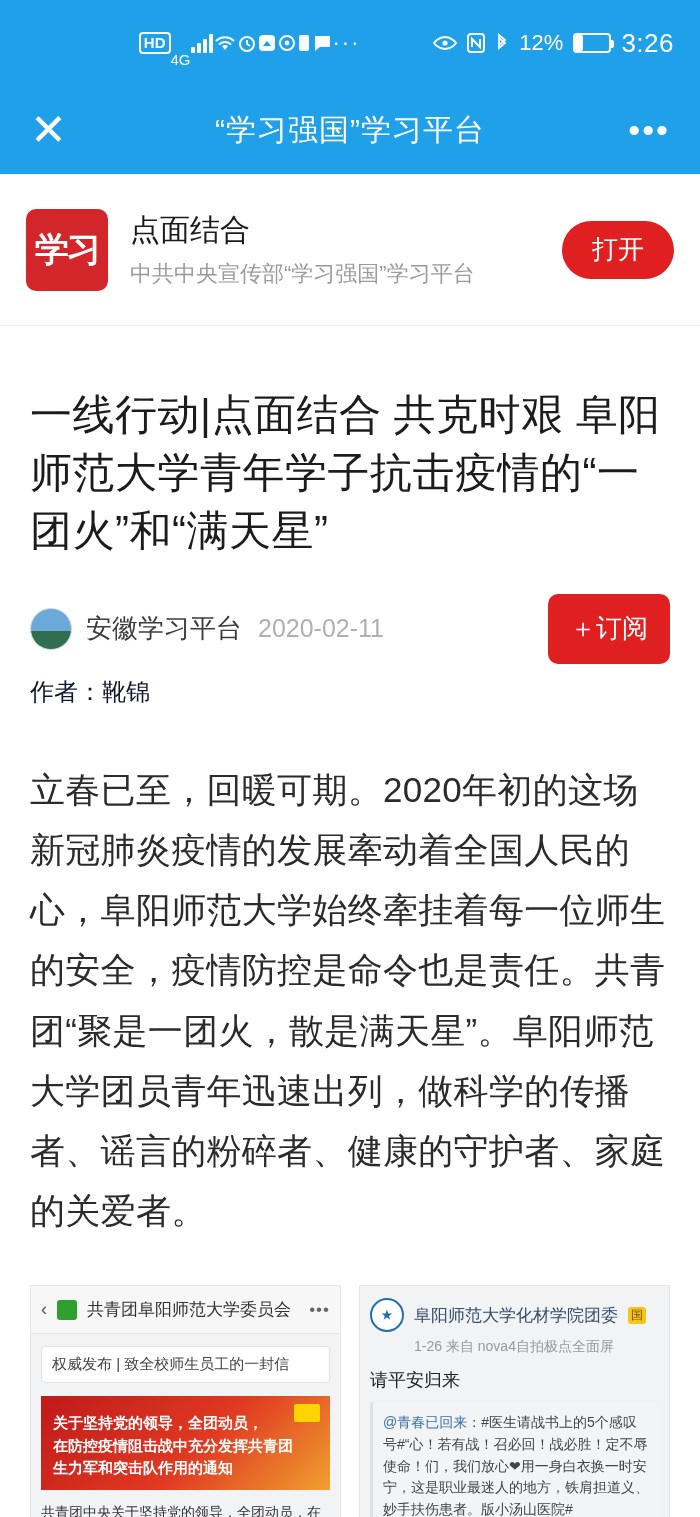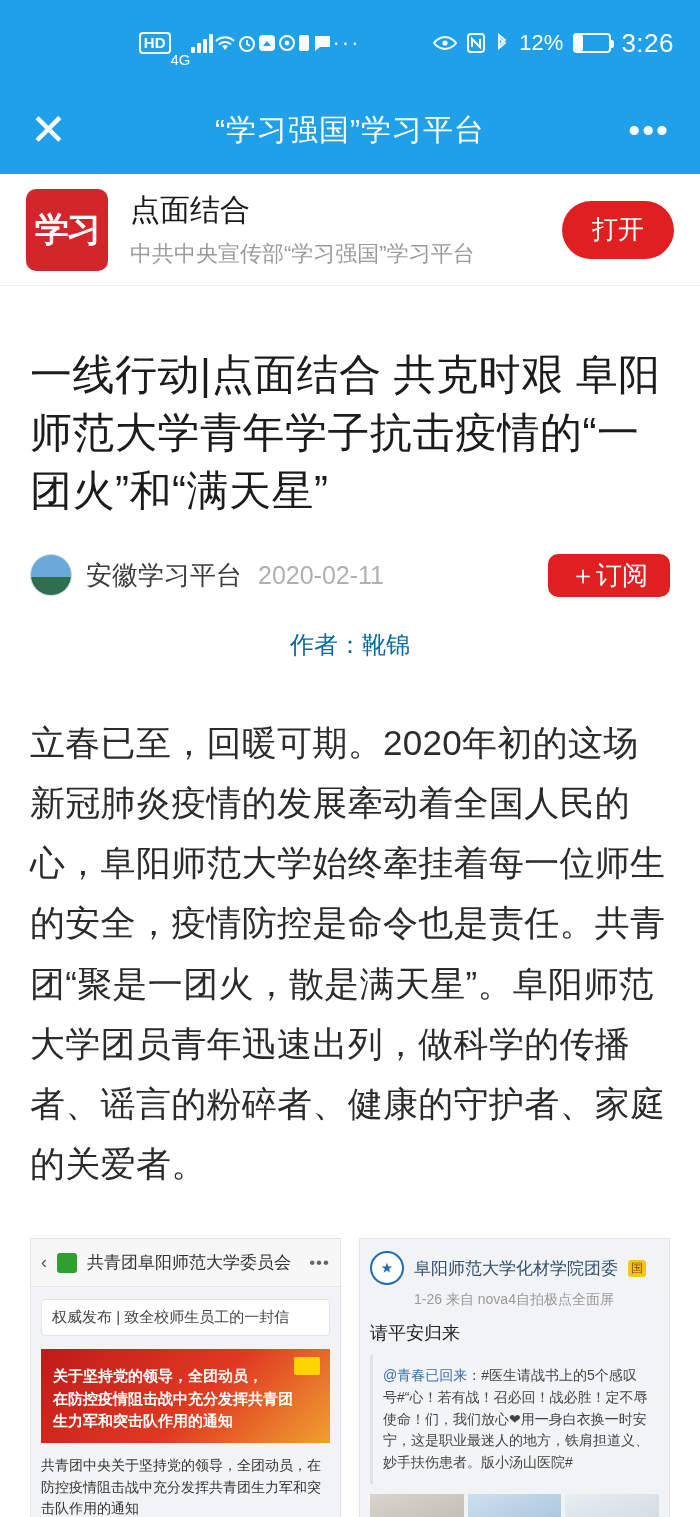--- a/index.html
+++ b/index.html
@@ -65,21 +65,21 @@
     align-items: center;
     padding: 0 30px;
     flex: none;
   }
   .nav-close { font-size: 44px; line-height: 1; font-weight: 300; width: 60px;}
   .nav-title { flex: 1; text-align: center; font-size: 30px; font-weight: 500; letter-spacing: 1px;}
   .nav-more { width: 60px; text-align: right; font-size: 34px; letter-spacing: 2px; line-height: .6;}
 
   
   .appbar {
-    height: 112px;
+    height: 152px;
     background: #ffffff;
     display: flex;
     align-items: center;
     padding: 0 26px;
     flex: none;
     border-bottom: 1px solid #eceef0;
   }
   .app-logo {
     width: 82px; height: 82px; border-radius: 10px;
     background: #d2262b; color: #fff;
@@ -124,24 +124,24 @@
     border: 1px solid #cfd8dd;
     flex: none;
   }
   .src {
     font-size: 26px; color: #3c3c3c; margin-left: 14px;
   }
   .date { font-size: 25px; color: #b0b0b0; margin-left: 16px; }
   .subscribe {
     margin-left: auto;
     background: #e02020; color: #fff; border: none;
-    height: 43px; padding: 0 22px; border-radius: 10px;
+    height: 70px; padding: 0 22px; border-radius: 10px;
     font-size: 26px; font-family: "Liberation Sans", sans-serif;
   }
-  .author { font-size: 24px; color: #0369a1; margin-top: 32px; text-align: center; }
+  .author { font-size: 24px; color: #0f172a; margin-top: 12px; }
 
   .body-text {
     margin-top: 52px;
     font-size: 35px;
     line-height: 1.72;
     color: #2b2b2b;
     letter-spacing: .3px;
   }
 
   

